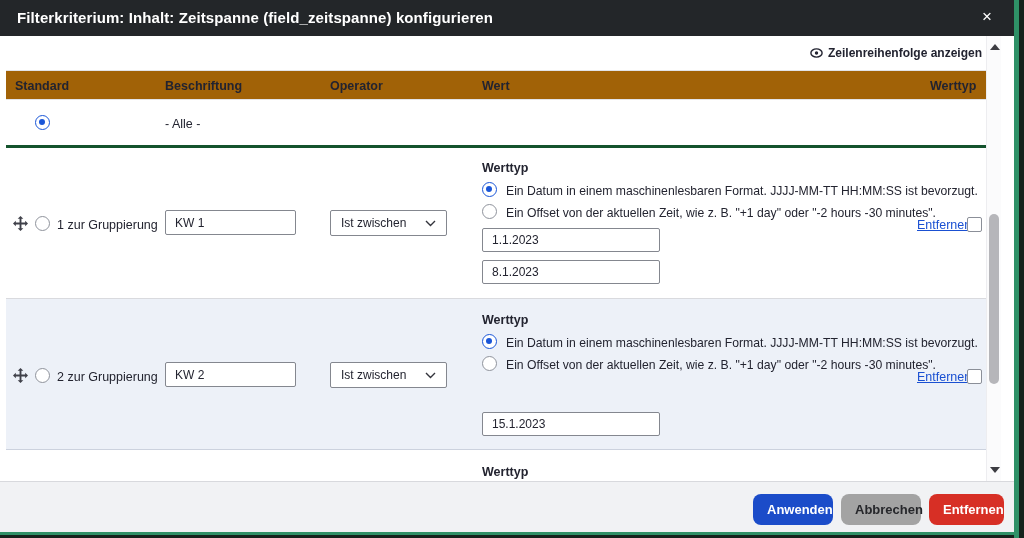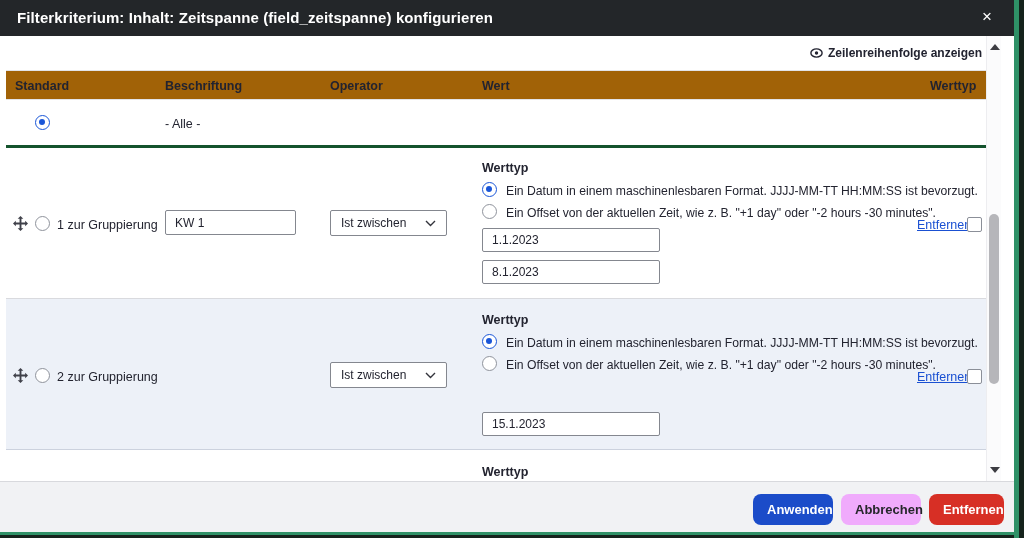--- a/index.html
+++ b/index.html
@@ -56,21 +56,21 @@
   .wt-option .opt-text { margin-left:24px; display:inline-block; }
 
   .remove-link { position:absolute; left:911px; font-size:12.5px; color:#1a50d2; text-decoration:underline; cursor:pointer; }
 
   .drag-handle { position:absolute; cursor:move; }
 
   
   .footer { position:absolute; left:0; top:481px; width:1014px; height:51px; background:#f1f2f4; border-top:1px solid #d8d9dd; }
   .btn { position:absolute; top:12px; height:31px; border:none; border-radius:8px; font-size:13px; font-weight:bold; font-family:"Liberation Sans",sans-serif; cursor:pointer; padding:0 14px; }
   .btn-apply { left:753px; width:80px; background:#1b4cc9; color:#fff; }
-  .btn-cancel { left:841px; width:80px; background:#f0abfc; color:#26272b; }
+  .btn-cancel { left:841px; width:80px; background:#a3a3a3; color:#26272b; }
   .btn-danger { left:929px; width:75px; background:#d72f25; color:#fff; }
 
   
   .scrollbar { position:absolute; left:986px; top:36px; width:15px; height:445px; background:#fbfbfc; border-left:1px solid #ededf0; }
   .sb-arrow { position:absolute; left:3px; width:0; height:0; border-left:5px solid transparent; border-right:5px solid transparent; }
   .sb-up { top:8px; border-bottom:6px solid #3c3c42; }
   .sb-down { bottom:8px; border-top:6px solid #3c3c42; }
   .sb-thumb { position:absolute; left:2px; top:178px; width:10px; height:170px; background:#b6b6ba; border-radius:5px; }
 </style>
 </head>
@@ -143,20 +143,21 @@
 
     <div class="row row-2">
       <span class="drag-handle" style="left:7px; top:69px;">
         <svg width="15" height="15" viewBox="0 0 16 16">
             <path d="M8 0 L11 3 H9 V7 H13 V5 L16 8 L13 11 V9 H9 V13 H11 L8 16 L5 13 H7 V9 H3 V11 L0 8 L3 5 V7 H7 V3 H5 Z" fill="#3f4049"></path>
           </svg>
       </span>
       <span class="radio" style="left:29px; top:69px;"></span>
       <span class="cell-label" style="position:absolute; left:51px; top:71px;">2 zur Gruppierung</span>
 
+      <input class="tinput beschr-input" style="left: 159px; top: 63px;" value="KW 2">
 
       <div class="selectbox" style="left:324px; top:63px;">
         <span>Ist zwischen</span>
         <svg width="11" height="7" viewBox="0 0 11 7">
             <path d="M1 1 L5.5 5.5 L10 1" stroke="#33343c" stroke-width="1.4" fill="none"></path>
           </svg>
       </div>
 
       <span class="werttyp-label" style="top:14px;">Werttyp</span>
       <div class="wt-option" style="top:37px;">

